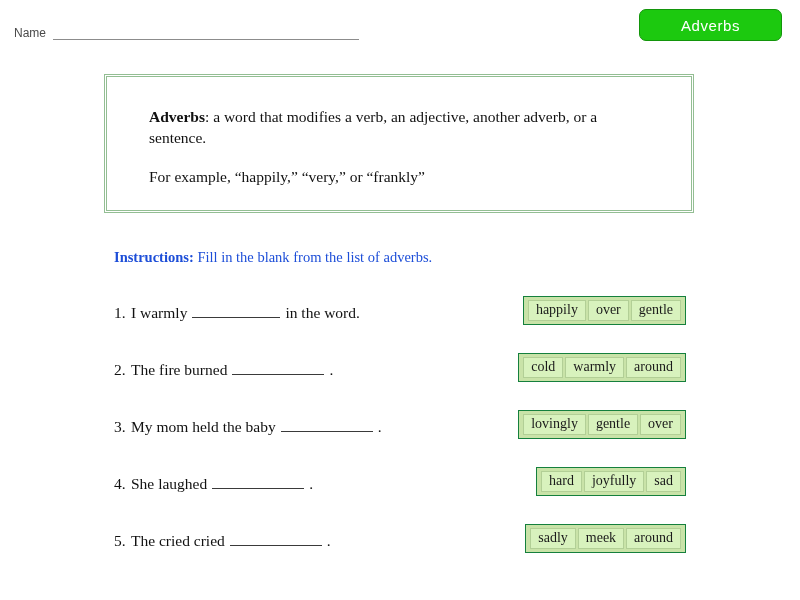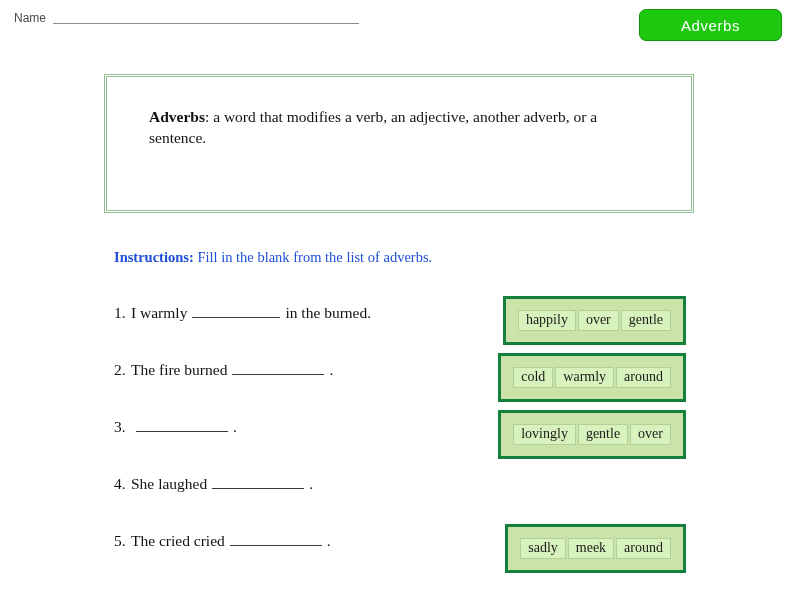--- a/index.html
+++ b/index.html
@@ -13,23 +13,23 @@
     font-family: "Liberation Serif", serif;
     color: #1a1a1a;
     overflow: hidden;
     position: relative;
   }
 
   
   .name-row {
     position: absolute;
     left: 14px;
-    top: 11px;
-    display: flex;
-    align-items: center;
+    top: 26px;
+    display: flex;
+    align-items: flex-end;
     width: 345px;
   }
   .name-label {
     font-family: "Liberation Sans", sans-serif;
     font-size: 12px;
     color: #4a4a4a;
     white-space: nowrap;
   }
   .name-rule {
     flex: 1;
@@ -126,23 +126,23 @@
     margin: 0 5px;
   }
   .q-blank.w1 { width: 88px; }
   .q-blank.w2 { width: 92px; }
 
   .bank {
     position: absolute;
     right: 114px;
     top: 0;
     display: flex;
-    border: 3px solid #15803d;
+    border: 1px solid #15803d;
     background: #c9e3a8;
-    padding: 11px;
+    padding: 3px;
     box-sizing: border-box;
   }
   .bank-cell {
     background: #d8f2bd;
     border: 1px solid #b2cf96;
     font-size: 14px;
     color: #1a1a1a;
     padding: 1px 7px 2px 7px;
     margin: 0 1px;
     white-space: nowrap;
@@ -168,34 +168,35 @@
 </div>
 
 <div class="title-badge">
   <span>Adverbs</span>
 </div>
 
 <div class="def-box">
   <div class="def-line">
     <b>Adverbs</b><span>: a word that modifies a verb, an adjective, another adverb, or a sentence.</span>
   </div>
+  <div class="def-example">For example, “happily,” “very,” or “frankly”</div>
 </div>
 
 <div class="instructions">
   <b>Instructions:</b><span> Fill in the blank from the list of adverbs.</span>
 </div>
 
 <div class="q-area">
 
   <div class="q-row">
     <div class="q-text">
       <span class="q-num">1.</span>
       <span>I warmly</span>
       <span class="q-blank w1"></span>
-      <span>in the burned.</span>
+      <span>in the word.</span>
     </div>
     <div class="bank">
       <span class="bank-cell">happily</span>
       <span class="bank-cell">over</span>
       <span class="bank-cell">gentle</span>
     </div>
   </div>
 
   <div class="q-row">
     <div class="q-text">
@@ -207,37 +208,43 @@
     <div class="bank">
       <span class="bank-cell">cold</span>
       <span class="bank-cell">warmly</span>
       <span class="bank-cell">around</span>
     </div>
   </div>
 
   <div class="q-row">
     <div class="q-text">
       <span class="q-num">3.</span>
+      <span>My mom held the baby</span>
       <span class="q-blank w2"></span>
       <span>.</span>
     </div>
     <div class="bank">
       <span class="bank-cell">lovingly</span>
       <span class="bank-cell">gentle</span>
       <span class="bank-cell">over</span>
     </div>
   </div>
 
   <div class="q-row">
     <div class="q-text">
       <span class="q-num">4.</span>
       <span>She laughed</span>
       <span class="q-blank w2"></span>
       <span>.</span>
     </div>
+    <div class="bank">
+      <span class="bank-cell">hard</span>
+      <span class="bank-cell">joyfully</span>
+      <span class="bank-cell">sad</span>
+    </div>
   </div>
 
   <div class="q-row">
     <div class="q-text">
       <span class="q-num">5.</span>
       <span>The cried cried</span>
       <span class="q-blank w2"></span>
       <span>.</span>
     </div>
     <div class="bank">

